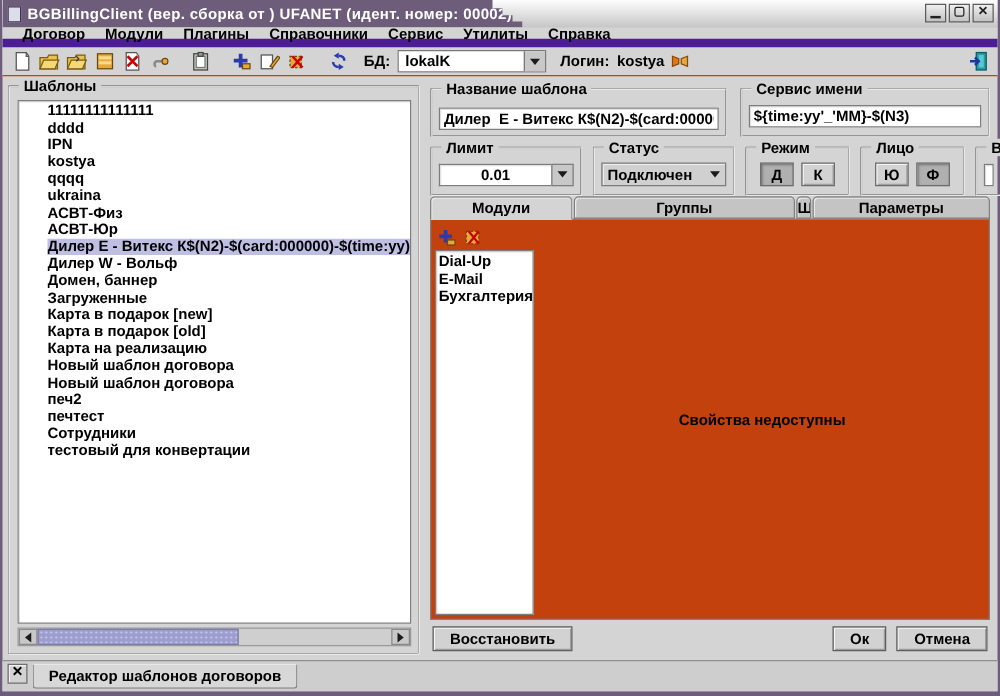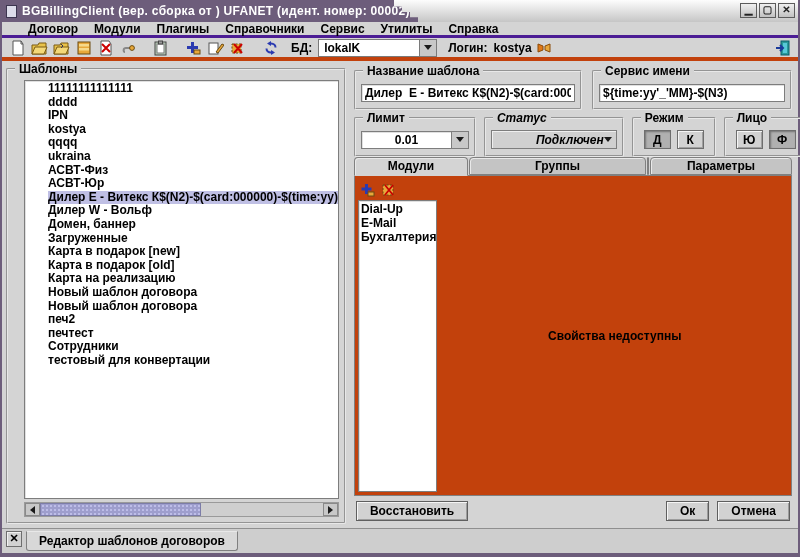--- a/index.html
+++ b/index.html
@@ -15,71 +15,71 @@
   .title-purple { position:absolute; left:0; top:0; height:22px; width:430px; background:#6d5d7b;
     clip-path: polygon(0 0,392px 0,392px 30%,400px 30%,400px 55%,408px 55%,408px 78%,416px 78%,416px 100%,0 100%);
     display:flex; align-items:center; gap:5px; padding-left:4px; color:#fff; }
   .title-doc { width:11px; height:13px; background:#dcdcea; border:1px solid #3c3550; flex:0 0 auto; }
   .title-text { white-space:nowrap; font-size:12px; letter-spacing:0.3px; }
   .win-controls { position:absolute; right:3px; top:3px; display:flex; gap:2px; }
   .win-btn { width:17px; height:15px; background:linear-gradient(180deg,#efefef,#c2c2c2); border:1px solid #5c5c5c;
     font-size:10px; line-height:12px; text-align:center; color:#222; }
 
   
-  .menubar { height:16px; flex:0 0 auto; display:flex; align-items:center; gap:0; padding-left:18px; background:#d4d4d4; border-bottom:3px solid #4c1d95; }
+  .menubar { height:16px; flex:0 0 auto; display:flex; align-items:center; gap:0; padding-left:8px; background:#d4d4d4; border-bottom:7px solid #4c1d95; }
   .menu-item { padding:0 8px; white-space:nowrap; cursor:default; }
 
   
-  .toolbar { height:23px; flex:0 0 auto; display:flex; align-items:center; gap:3px; padding:0 6px; background:#d4d4d4; border-bottom:4px solid #c2410c; }
+  .toolbar { height:23px; flex:0 0 auto; display:flex; align-items:center; gap:3px; padding:0 6px; background:#d4d4d4; border-bottom:1px solid #c2410c; }
   .tb-icon { width:19px; height:18px; display:flex; align-items:center; justify-content:center; }
   .tb-sep { width:8px; }
   .combo { display:flex; align-items:stretch; height:18px; border:1px solid #7a7a7a; background:#fff; }
   .combo-value { padding:1px 5px; min-width:100px; white-space:nowrap; }
   .combo-arrow { width:17px; background:#c8c8c8; border-left:1px solid #7a7a7a; display:flex; align-items:center; justify-content:center; }
   .tri-down { width:0; height:0; border-left:4px solid transparent; border-right:4px solid transparent; border-top:5px solid #1a1a1a; }
   .tb-label { margin:0 3px 0 8px; }
   .tb-spacer { flex:1; }
 
   
   .main { flex:1; display:flex; padding:3px 2px 2px 2px; min-height:0; }
 
   .group { position:relative; border:2px groove #e8e8e8; border-radius:2px; }
   .group-title { position:absolute; top:-8px; left:7px; background:#d4d4d4; padding:0 4px; white-space:nowrap; max-width:95%; overflow:hidden; }
 
-  .left-panel { flex:0 0 166px; margin:4px 2px 2px 2px; display:flex; flex-direction:column; padding:10px 5px 5px 16px; }
+  .left-panel { flex:0 0 166px; margin:4px 2px 2px 2px; display:flex; flex-direction:column; padding:10px 5px 5px 6px; }
   .tpl-list { flex:1; background:#fff; border:1px solid #7d7d7d; box-shadow:inset 1px 1px 0 rgba(0,0,0,.12); overflow:hidden; padding:1px 0 0 2px; }
   .tpl-item { white-space:nowrap; line-height:13.6px; overflow:hidden; cursor:default;margin-left:21px; }
   .tpl-item.selected { background:#bfbfe4; }
   .hscroll { height:15px; margin-top:3px; display:flex; border:1px solid #9a9a9a; background:#cfcfcf; }
   .scroll-btn { width:15px; background:#c8c8c8; border:1px solid #8a8a8a; display:flex; align-items:center; justify-content:center; flex:0 0 auto; }
   .tri-left { width:0;height:0;border-top:4px solid transparent;border-bottom:4px solid transparent;border-right:5px solid #1a1a1a; }
   .tri-right{ width:0;height:0;border-top:4px solid transparent;border-bottom:4px solid transparent;border-left:5px solid #1a1a1a; }
   .scroll-track { flex:1; position:relative; }
   .scroll-thumb { position:absolute; left:0; top:0; bottom:0; width:57%; background:#9e9ecd;
     background-image:radial-gradient(#bdbde8 28%, rgba(0,0,0,0) 30%); background-size:4px 4px; border:1px solid #7d7da8; }
 
   .right-panel { flex:1; display:flex; flex-direction:column; padding:4px 4px 0 6px; min-width:0; }
   .row-a { display:flex; gap:10px; flex:0 0 40px; margin-top:2px; }
   .row-b { display:flex; gap:8px; flex:0 0 40px; margin-top:7px; }
   .grp-pad { padding:9px 5px 4px 5px; display:flex; align-items:center; }
   .field { height:18px; background:#fff; border:1px solid #7d7d7d; box-shadow:inset 1px 1px 0 rgba(0,0,0,.12);
     font:inherit; padding:0 3px; width:100%; outline:none; }
   .field.center { text-align:center; }
-  .g-name { flex:1; }
+  .g-name { flex:1;align-items:flex-end; }
   .g-nametpl { flex:0 0 200px; }
   .g-limit { flex:0 0 122px; }
-  .g-status { flex:0 0 114px;font-style:italic; }
+  .g-status { flex:0 0 114px; }
   .g-face, .g-mode { flex:0 0 84px; justify-content:center; }
   .g-life { flex:1; }
   .limit-combo { display:flex; width:100%; height:18px; }
   .limit-combo input { border-right:none; text-align:center; }
   .limit-arrow { flex:0 0 18px; background:#c8c8c8; border:1px solid #7d7d7d; display:flex; align-items:center; justify-content:center; }
   .status-combo { display:flex; align-items:center; width:100%; height:19px; background:#d0d0d0; border:1px solid #7d7d7d;
     box-shadow:inset 1px 1px 0 #efefef; padding:0 4px; }
-  .status-combo .lbl { flex:1; white-space:nowrap; overflow:hidden;margin-left:40px; }
+  .status-combo .lbl { flex:1; white-space:nowrap; overflow:hidden; }
   .toggle { width:27px; height:19px; background:#d2d2d2; border:1px solid #6e6e6e;
     box-shadow:inset 1px 1px 0 #f5f5f5, inset -1px -1px 0 #a0a0a0; font:inherit; margin:0 3px; cursor:default; }
   .toggle.pressed { background:#b0b0b0; box-shadow:inset 1px 1px 2px rgba(0,0,0,.35); }
 
   
   .tabs1 { display:flex; margin-top:10px; padding-left:1px; flex:0 0 18px; }
   .tabs1 .tab { padding:1px 11px 0 11px; margin-right:2px; background:#c4c4c4; border:1px solid #808080; border-bottom:none;
     border-radius:4px 4px 0 0; white-space:nowrap; box-shadow:inset 1px 1px 0 #e9e9e9; }
   .tabs2 { display:flex; flex:0 0 18px; }
   .tabs2 .tab { background:#c4c4c4; border:1px solid #808080; border-radius:4px 4px 0 0; text-align:center;

